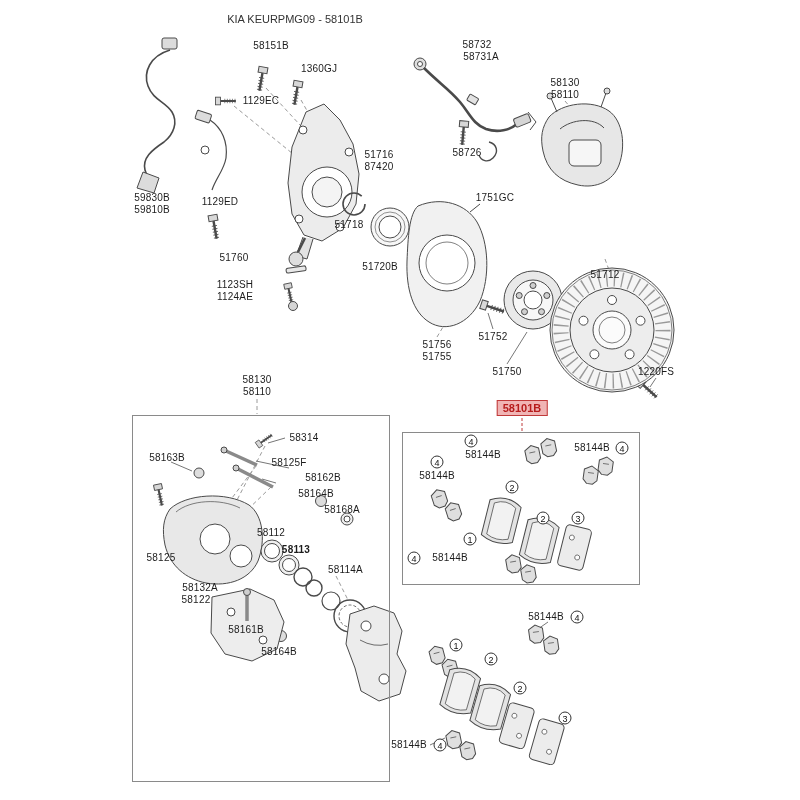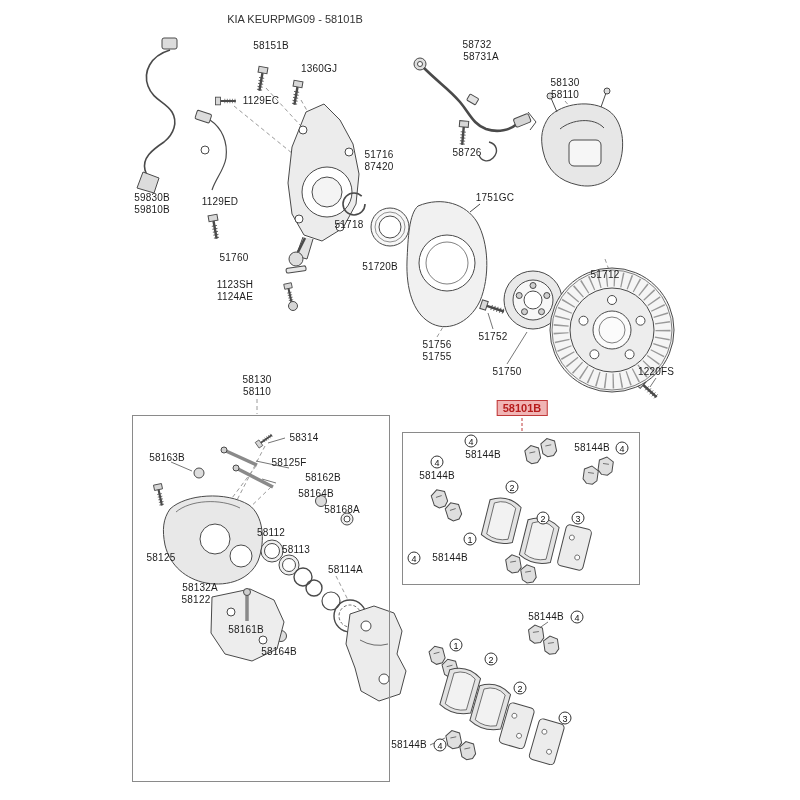--- a/index.html
+++ b/index.html
@@ -304,21 +304,21 @@
       <div class="part-label" style="left: 167px; top: 452px;">58163B</div>
       <div class="part-label" style="left: 289px; top: 457px;">58125F</div>
       <div class="part-label" style="left: 276px; top: 472px; margin-left: 47px;">58162B</div>
       <div class="part-label" style="left: 316px; top: 488px;">58164B</div>
       <div class="part-label" style="left: 342px; top: 504px;">58168A</div>
       <div class="part-label" style="left: 483px; top: 449px;">58144B</div>
       <div class="part-label" style="left: 592px; top: 442px;">58144B</div>
       <div class="part-label" style="left: 437px; top: 470px;">58144B</div>
       <div class="part-label" style="left: 161px; top: 552px;">58125</div>
       <div class="part-label" style="left: 271px; top: 527px;">58112</div>
-      <div class="part-label" style="left: 296px; top: 544px;">58113</div>
+      <div class="part-label" style="left: 296px; top: 544px; font-weight: bold;">58113</div>
       <div class="part-label" style="left: 331px; top: 564px; padding-left: 29px;">58114A</div>
       <div class="part-label" style="left: 200px; top: 582px;">58132A</div>
       <div class="part-label" style="left: 196px; top: 594px;">58122</div>
       <div class="part-label" style="left: 450px; top: 552px;">58144B</div>
       <div class="part-label" style="left: 246px; top: 624px;">58161B</div>
       <div class="part-label" style="left: 279px; top: 646px;">58164B</div>
       <div class="part-label" style="left: 546px; top: 611px;">58144B</div>
       <div class="part-label" style="left: 409px; top: 739px;">58144B</div>
       <div class="callout" style="left: 471px; top: 441px;">4</div>
       <div class="callout" style="left: 622px; top: 448px;">4</div>

